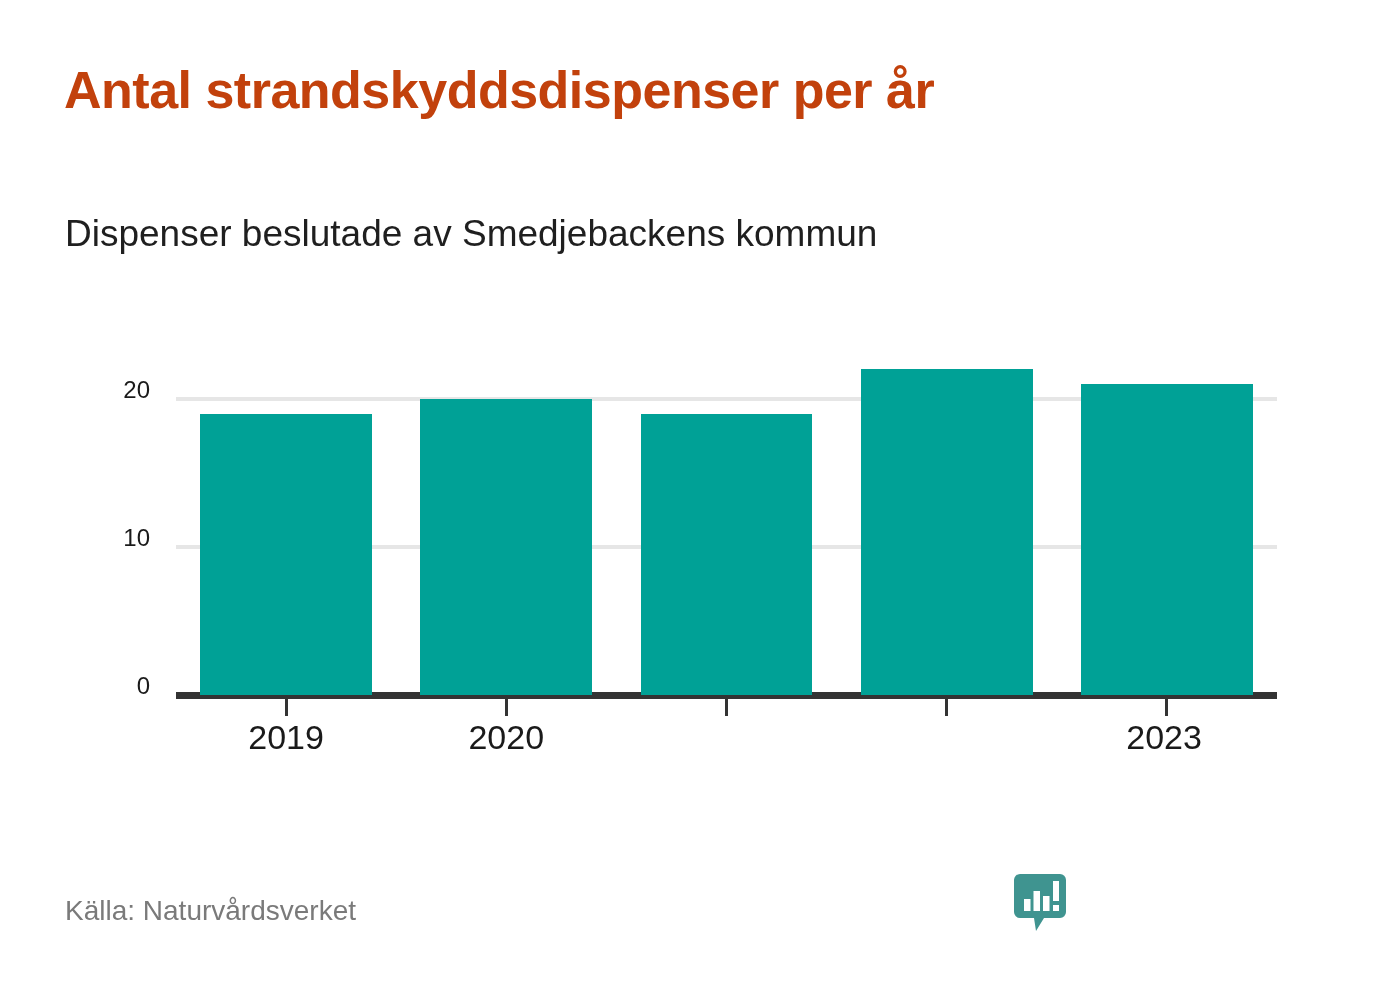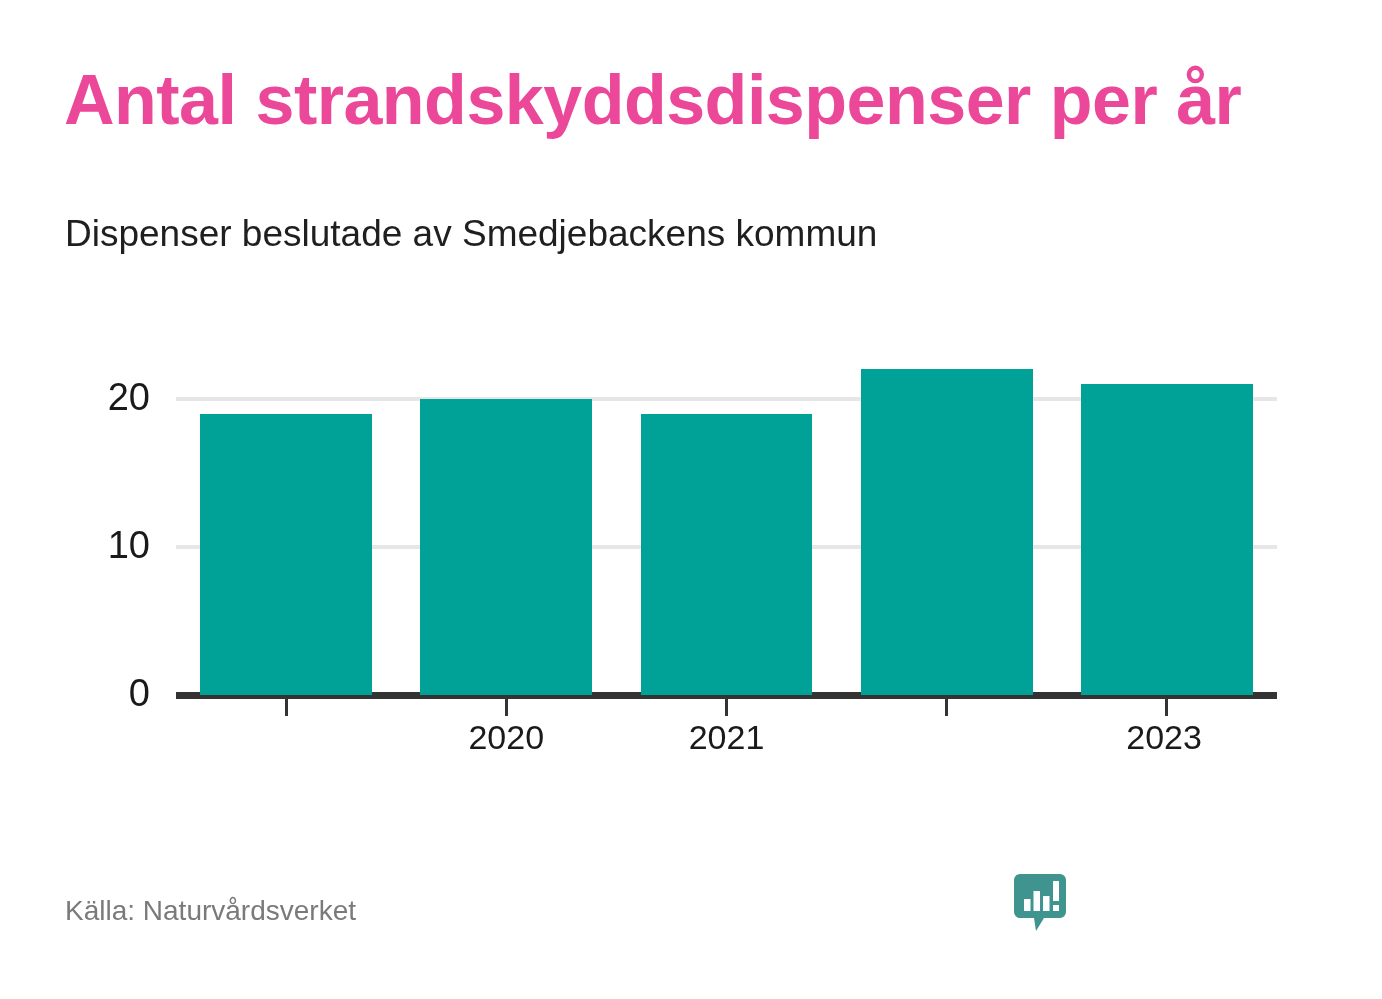--- a/index.html
+++ b/index.html
@@ -20,25 +20,25 @@
     height: 999px;
     background: #ffffff;
   }
 
   
   .chart-title {
     position: absolute;
     left: 64px;
     top: 62px;
     width: 1260px;
-    font-size: 70px;
+    font-size: 52px;
     font-weight: 700;
     letter-spacing: -0.5px;
     line-height: 1.1;
-    color: #ec4899;
+    color: #c2410c;
     white-space: nowrap;
   }
   .chart-subtitle {
     position: absolute;
     left: 65px;
     top: 212px;
     width: 1260px;
     font-size: 37px;
     font-weight: 400;
     line-height: 1.2;
@@ -65,21 +65,21 @@
     position: absolute;
     left: 176px;
     width: 1101px;
     height: 7px;
     background: #333333;
     top: 692px;
   }
   .y-tick-label {
     position: absolute;
     right: 1232px;   
-    font-size: 38px;
+    font-size: 24px;
     color: #1a1a1a;
     text-align: right;
     white-space: nowrap;
   }
   .bar {
     position: absolute;
     background: #00a196;
     bottom: 304px;   
   }
   .x-tick-mark {
@@ -139,26 +139,26 @@
 
   <div class="plot" id="plot-area">
       <div class="y-tick-label" style="top: 672px;">0</div>
       <div class="gridline" style="top: 545px;"></div>
       <div class="y-tick-label" style="top: 524px;">10</div>
       <div class="gridline" style="top: 397px;"></div>
       <div class="y-tick-label" style="top: 376px;">20</div>
       <div class="axis-baseline"></div>
       <div class="bar" title="2019: 19" style="left: 200.222px; width: 171.756px; height: 281.2px; background: rgb(0, 161, 150);"></div>
       <div class="x-tick-mark" style="left: 284.6px;"></div>
+      <div class="x-tick-label" style="left: 176px; width: 220.2px;">2019</div>
       <div class="bar" title="2020: 20" style="left: 420.422px; width: 171.756px; height: 296px; background: rgb(0, 161, 150);"></div>
       <div class="x-tick-mark" style="left: 504.8px;"></div>
       <div class="x-tick-label" style="left: 396.2px; width: 220.2px;">2020</div>
       <div class="bar" title="2021: 19" style="left: 640.622px; width: 171.756px; height: 281.2px; background: rgb(0, 161, 150);"></div>
       <div class="x-tick-mark" style="left: 725px;"></div>
-      <div class="x-tick-label" style="left: 616.4px; width: 220.2px;">2021</div>
       <div class="bar" title="2022: 22" style="left: 860.822px; width: 171.756px; height: 325.6px; background: rgb(0, 161, 150);"></div>
       <div class="x-tick-mark" style="left: 945.2px;"></div>
       <div class="bar" title="2023: 21" style="left: 1081.02px; width: 171.756px; height: 310.8px; background: rgb(0, 161, 150);"></div>
       <div class="x-tick-mark" style="left: 1165.4px;"></div>
       <div class="x-tick-label" style="left: 1054px; width: 220.2px;">2023</div>
     </div>
 
   <div class="source-note">Källa: Naturvårdsverket</div>
 
   <div class="logo">

